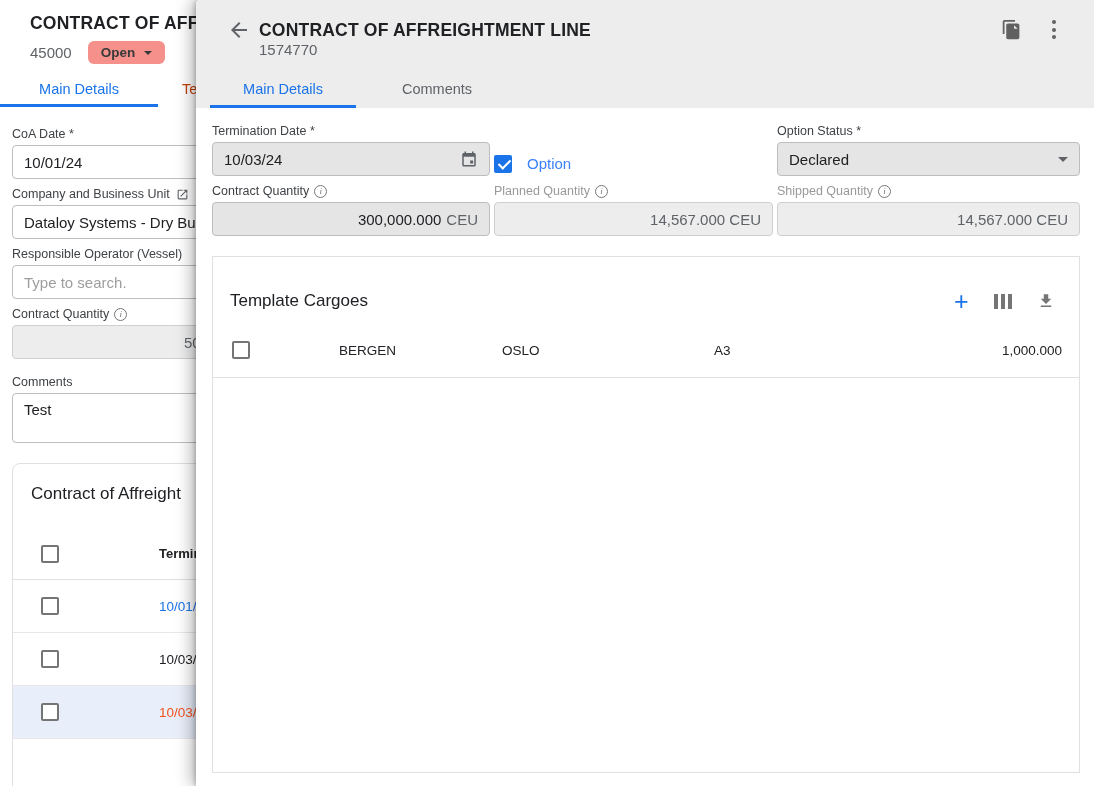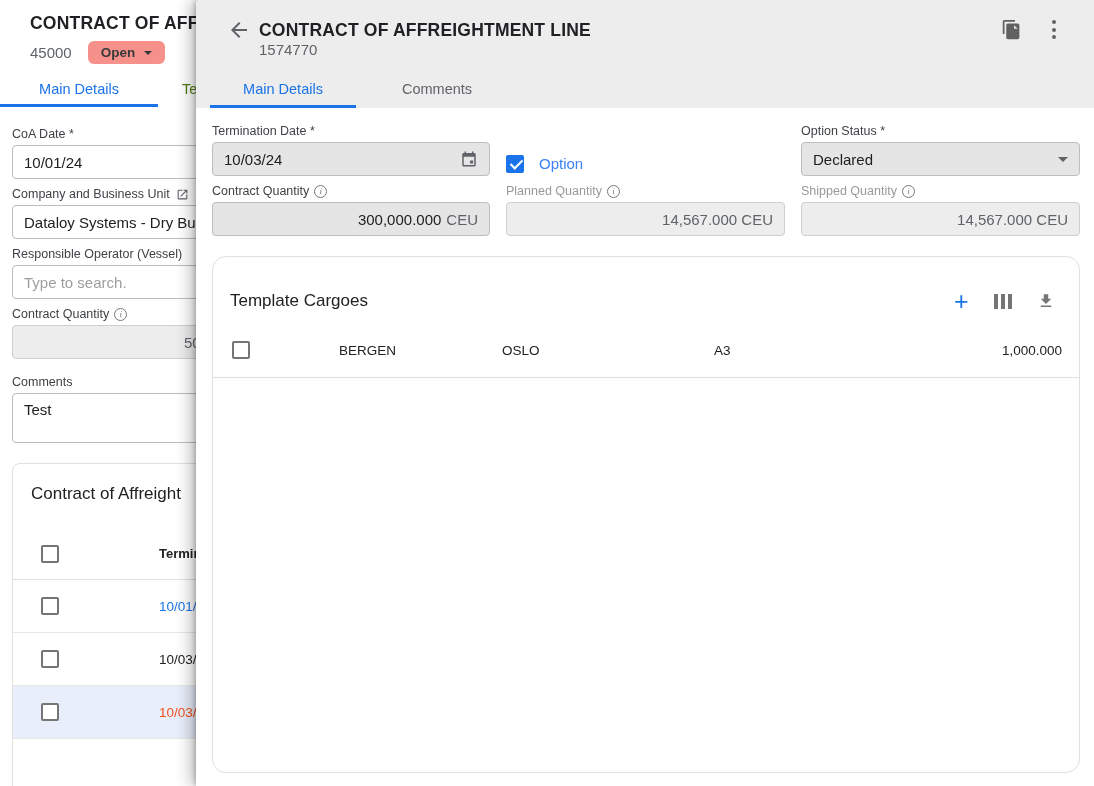--- a/index.html
+++ b/index.html
@@ -27,21 +27,21 @@
   .page-left { position:absolute; left:0; top:0; width:480px; height:786px; background:#fff; z-index:1; }
   .lp-header { padding:13px 0 0 30px; }
   .lp-title { font-size:17.5px; font-weight:700; letter-spacing:.2px; white-space:nowrap; }
   .lp-idrow { display:flex; align-items:center; gap:16px; margin-top:7px; }
   .lp-id { font-size:15px; color:#5f6368; }
   .status-badge { background:#f5918a; border-radius:6px; padding:4px 13px; font-size:13.5px;
         font-weight:700; color:#37393b; display:flex; align-items:center; gap:9px; cursor:pointer; }
   .status-badge .caret-down { border-top-color:#37393b; border-left-width:4px; border-right-width:4px; border-top-width:4px; }
   .lp-tabs { display:flex; margin-top:9px; }
   .lp-tab { height:34px; display:flex; align-items:center; justify-content:center;
-        font-size:14.5px; color:#4d7c0f; border-bottom:3px solid transparent; cursor:pointer; }
+        font-size:14.5px; color:#c2410c; border-bottom:3px solid transparent; cursor:pointer; }
   .lp-tab.active { color:#1a73e8; font-weight:500; border-bottom-color:#1a73e8; }
   .lp-tab.t1 { width:158px; }
   .lp-tab.t2 { padding:0 24px; }
   .lp-form { padding:20px 0 0 12px; width:452px; }
   .lp-field { margin-bottom:8px; }
   .lp-field .tbox { width:440px; }
   .lp-field input, .lp-field textarea { width:440px; border:1px solid #bdbdbd; border-radius:4px;
         font-size:15px; color:#202124; font-family:"Liberation Sans",sans-serif; padding:0 11px; outline:none; }
   .lp-field input { height:34px; }
   .lp-field input::placeholder, .lp-field textarea::placeholder { color:#9e9e9e; }
@@ -76,30 +76,30 @@
   .hdr-icon.kebab { right:36px; top:18px; display:flex; flex-direction:column; gap:3.5px; padding:2px; }
   .hdr-icon.kebab i { width:4px; height:4px; border-radius:50%; background:#616161; }
   .panel-tabs { position:absolute; left:14px; bottom:0; display:flex; }
   .p-tab { height:36px; display:flex; align-items:center; justify-content:center; font-size:14.5px;
         color:#5f6368; border-bottom:3px solid transparent; cursor:pointer; }
   .p-tab.active { color:#1a73e8; font-weight:500; border-bottom-color:#1a73e8; }
   .p-tab.t1 { width:146px; }
   .p-tab.t2 { width:162px; }
 
   .panel-content { padding:16px 14px 0 16px; }
-  .form-grid { display:grid; grid-template-columns:278px 279px 1fr; column-gap:16px; }
+  .form-grid { display:grid; grid-template-columns:278px 279px 1fr; column-gap:4px; }
   .form-grid + .form-grid { margin-top:8px; }
   .date-box { justify-content:space-between; }
   .option-cell { display:flex; align-items:center; gap:15px; padding-top:27px; }
   .option-label { font-size:15px; color:#3b82f6; }
   .select-box { justify-content:space-between; cursor:pointer; }
   .num-box { justify-content:flex-end; gap:5px; }
   .num-box .unit { color:#5f6368; }
 
-  .tc-card { margin-top:20px; width:868px; height:517px; border:1px solid #e0e0e0; border-radius:14px; background:#fff; overflow:hidden; }
+  .tc-card { margin-top:20px; width:868px; height:517px; border:1px solid #e0e0e0; border-radius:0; background:#fff; overflow:hidden; }
   .tc-head { display:flex; align-items:center; padding:22px 24px 0 17px; height:66px; }
   .tc-title { font-size:17px; }
   .tc-icons { margin-left:auto; display:flex; align-items:center; gap:25px; }
   .tc-plus { color:#1a73e8; font-size:25px; font-weight:400; line-height:20px; cursor:pointer; }
   .cols-icon { display:flex; gap:2.5px; cursor:pointer; }
   .cols-icon i { width:4.5px; height:15px; background:#757575; }
   .dl-icon { cursor:pointer; }
   .tc-grid { display:grid; grid-template-columns:126px 163px 212px 1fr; align-items:center; }
   .tc-grid .cb { margin-left:19px; }
   .tc-thead { height:47px; border-bottom:1px solid #e0e0e0; font-size:13px; font-weight:700; }

